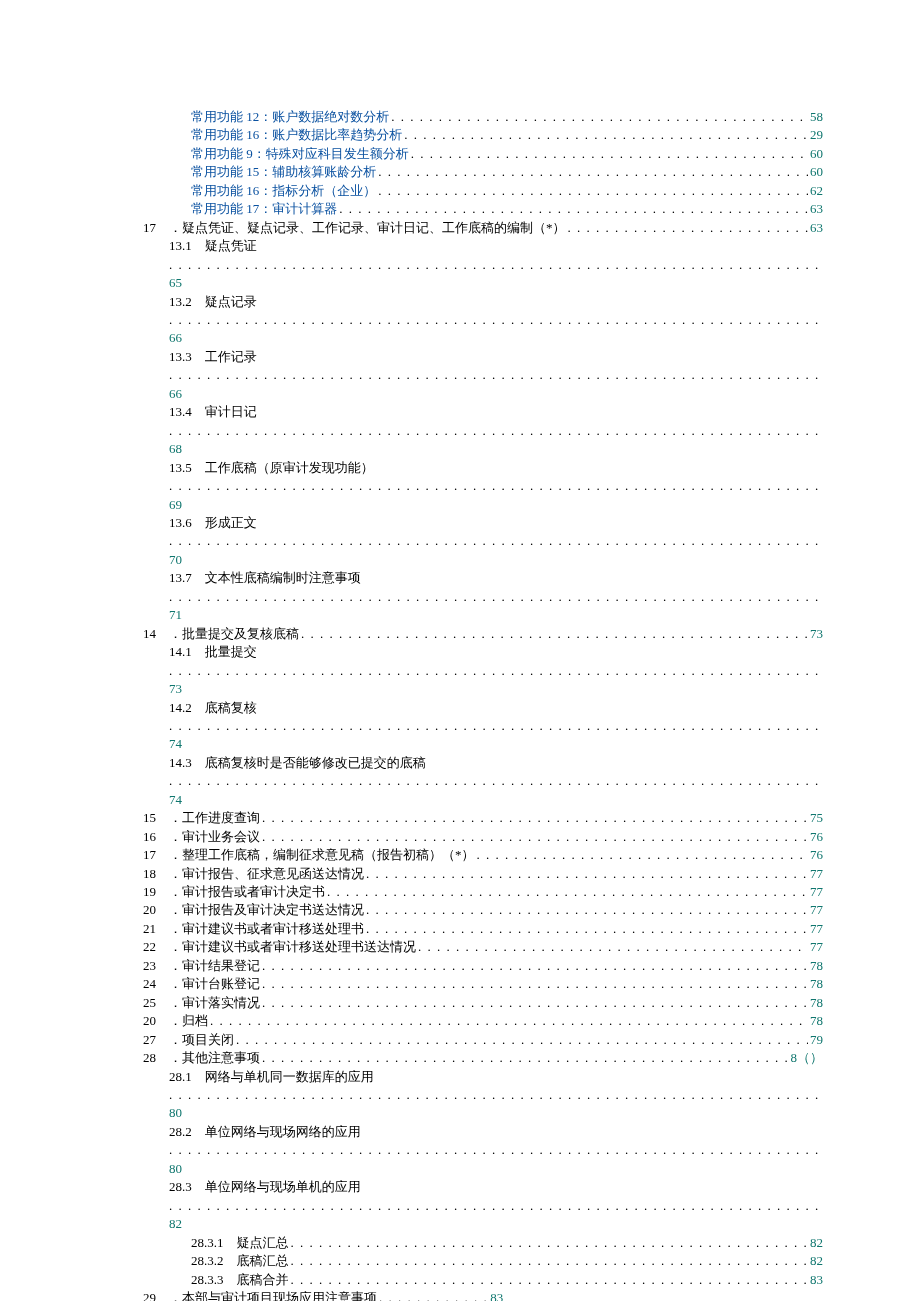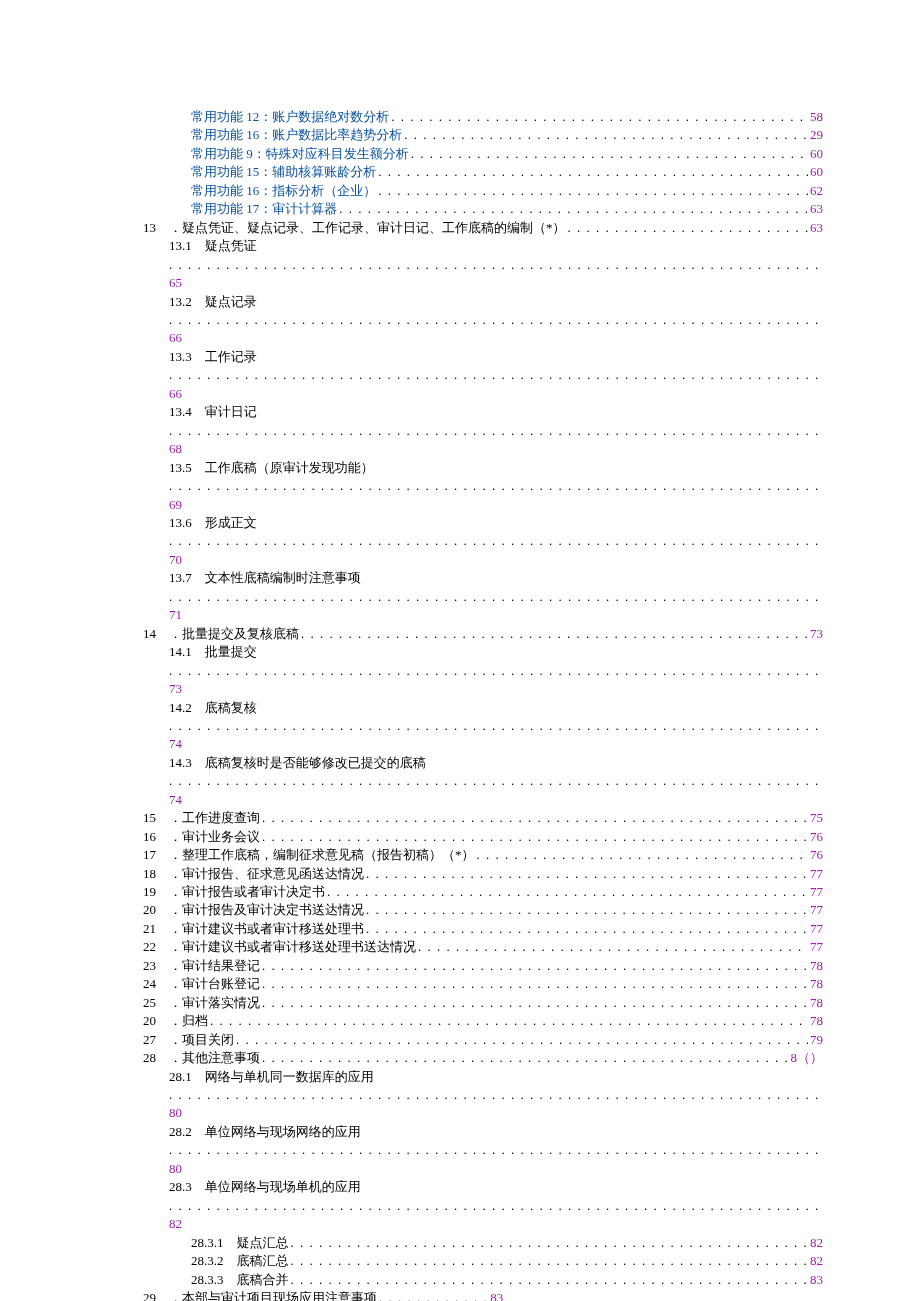--- a/index.html
+++ b/index.html
@@ -32,21 +32,21 @@
     .dots {
       flex: 1 1 auto;
       overflow: hidden;
       letter-spacing: 1.5px;
       color: #000;
       margin-left: 2px;
       margin-right: 2px;
     }
     .toc-page {
       flex-shrink: 0;
-      color: #a21caf;
+      color: #0f766e;
     }
     .indent-0 { padding-left: 0; }
     .indent-1 { padding-left: 24px; flex-direction: column; }
     .indent-2 { padding-left: 48px; justify-content: center; }
     .indent-3 { padding-left: 48px; }
   </style>
 </head>
 <body>
 
 <div class="toc-container" id="toc-container">
@@ -74,21 +74,21 @@
       <span class="toc-label link-label">常用功能 16：指标分析（企业）</span>
       <span class="dots">. . . . . . . . . . . . . . . . . . . . . . . . . . . . . . . . . . . . . . . . . . . . . . . . . . . . . . . . . . . . . . . . . . . . . . . . . . . . . . . . . . . . . . . . . . . . . . . . . . . . . . . . . . . . . . . . . . . . . . . . . . . . . . . . . . . . . . . . . . . . . . . . . . . . . . . . . . . . . . . . . . . . . . . . . . . . . . . . . . . . . . . . . . . . . . . . . . . . . . . . </span>
       <span class="toc-page">62</span>
     </div>
     <div class="toc-row indent-3">
       <span class="toc-label link-label">常用功能 17：审计计算器</span>
       <span class="dots">. . . . . . . . . . . . . . . . . . . . . . . . . . . . . . . . . . . . . . . . . . . . . . . . . . . . . . . . . . . . . . . . . . . . . . . . . . . . . . . . . . . . . . . . . . . . . . . . . . . . . . . . . . . . . . . . . . . . . . . . . . . . . . . . . . . . . . . . . . . . . . . . . . . . . . . . . . . . . . . . . . . . . . . . . . . . . . . . . . . . . . . . . . . . . . . . . . . . . . . . </span>
       <span class="toc-page">63</span>
     </div>
     <div class="toc-row indent-0">
-      <span class="toc-label plain-label">13　．疑点凭证、疑点记录、工作记录、审计日记、工作底稿的编制（*）</span>
+      <span class="toc-label plain-label">17　．疑点凭证、疑点记录、工作记录、审计日记、工作底稿的编制（*）</span>
       <span class="dots">. . . . . . . . . . . . . . . . . . . . . . . . . . . . . . . . . . . . . . . . . . . . . . . . . . . . . . . . . . . . . . . . . . . . . . . . . . . . . . . . . . . . . . . . . . . . . . . . . . . . . . . . . . . . . . . . . . . . . . . . . . . . . . . . . . . . . . . . . . . . . . . . . . . . . . . . . . . . . . . . . . . . . . . . . . . . . . . . . . . . . . . . . . . . . . . . . . . . . . . . </span>
       <span class="toc-page">63</span>
     </div>
     <div class="toc-row indent-1">
       <span class="toc-label plain-label">13.1　疑点凭证</span>
       <span class="dots">. . . . . . . . . . . . . . . . . . . . . . . . . . . . . . . . . . . . . . . . . . . . . . . . . . . . . . . . . . . . . . . . . . . . . . . . . . . . . . . . . . . . . . . . . . . . . . . . . . . . . . . . . . . . . . . . . . . . . . . . . . . . . . . . . . . . . . . . . . . . . . . . . . . . . . . . . . . . . . . . . . . . . . . . . . . . . . . . . . . . . . . . . . . . . . . . . . . . . . . . </span>
       <span class="toc-page">65</span>
     </div>
     <div class="toc-row indent-1">
       <span class="toc-label plain-label">13.2　疑点记录</span>

